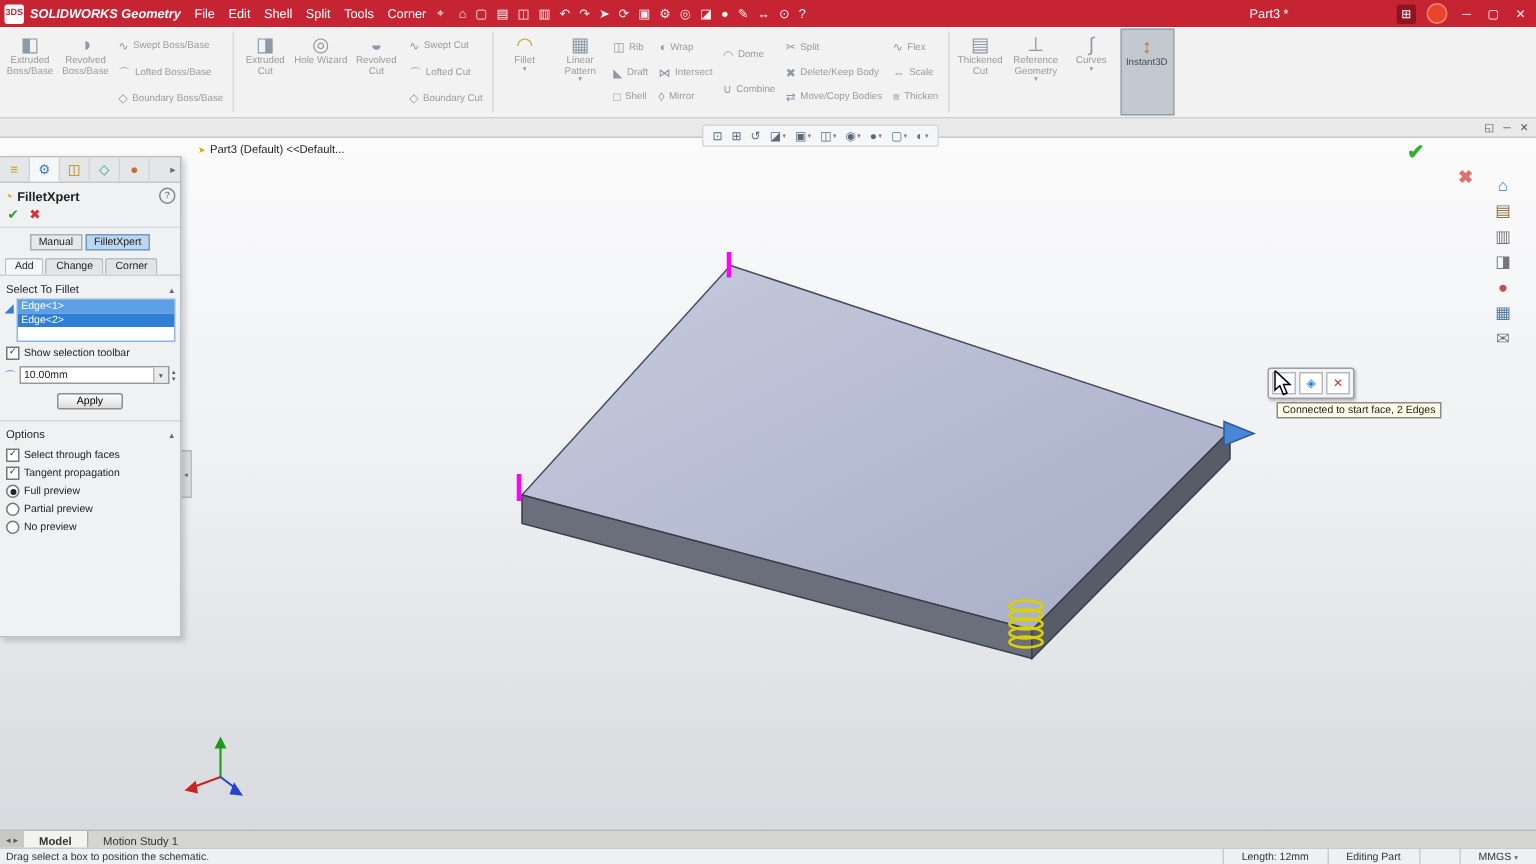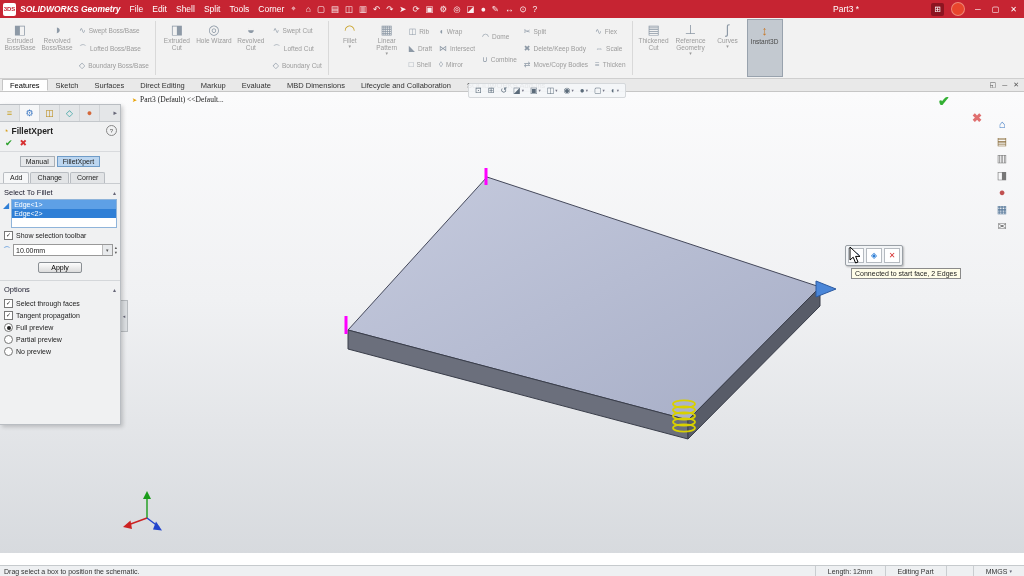--- a/index.html
+++ b/index.html
@@ -36,21 +36,21 @@
   .rb-sep{width:1px;background:#d9d9d9;margin:2px 2px;flex:none;}
 
   
   #tabbar{position:absolute;left:0;top:79px;width:100%;height:13px;background:#e9e9e9;border-bottom:1px solid #c6c6c6;display:flex;align-items:stretch;box-sizing:border-box;z-index:18;}
   #featuretabs{display:flex;align-items:stretch;padding-left:2px;}
   .ftab{font-size:7.5px;padding:0 7px;color:#333;display:flex;align-items:center;border:1px solid transparent;white-space:nowrap;}
   .ftab.active{background:#fff;border-color:#c6c6c6;border-bottom-color:#fff;color:#000;}
   #tabbar-right{margin-left:auto;display:flex;gap:6px;padding-right:5px;color:#555;font-size:7px;align-items:center;}
 
   
-  #graphics{position:absolute;left:0;top:92px;width:1024px;height:461px;background:linear-gradient(180deg,#fbfbfc 0%,#f0f1f3 45%,#d7dade 100%);overflow:hidden;z-index:1;font-family:Liberation Serif, serif;}
+  #graphics{position:absolute;left:0;top:92px;width:1024px;height:461px;background:linear-gradient(180deg,#fbfbfc 0%,#f0f1f3 45%,#d7dade 100%);overflow:hidden;z-index:1;}
   #scene{position:absolute;left:0;top:0;}
   #breadcrumb{position:absolute;left:132px;top:3px;font-size:7.5px;color:#222;display:flex;gap:3px;align-items:center;z-index:2;}
   .bc-arrow{color:#e8a000;font-size:6px;}
   #viewlabel{position:absolute;left:158px;top:450px;font-size:8px;color:#333;z-index:2;margin-top:44px;}
 
   
   #viewbar{position:absolute;left:468px;top:83px;height:13px;display:flex;align-items:center;gap:6px;padding:0 6px;background:rgba(244,246,248,.92);border:1px solid #d5d8db;border-radius:2px;font-size:8px;color:#5b6b7a;z-index:21;}
   .vbi{display:flex;align-items:center;gap:1px;}
   .vb-caret{font-size:4.5px;color:#778;}
 
@@ -313,31 +313,20 @@
         <span class="rb-label">Curves</span>
         <span class="rb-caret">▾</span>
       </div>
       <div class="rb-big pressed">
         <span class="rb-icon">↕</span>
         <span class="rb-label">Instant3D</span>
       </div>
     </div>
 
   <div id="tabbar">
-    <div id="featuretabs">
-        <div class="ftab active">Features</div>
-        <div class="ftab">Sketch</div>
-        <div class="ftab">Surfaces</div>
-        <div class="ftab">Direct Editing</div>
-        <div class="ftab">Markup</div>
-        <div class="ftab">Evaluate</div>
-        <div class="ftab">MBD Dimensions</div>
-        <div class="ftab">Lifecycle and Collaboration</div>
-        <div class="ftab">SOLIDWORKS Add-Ins</div>
-      </div>
     <div id="tabbar-right">
         <span>◱</span>
         <span>─</span>
         <span>✕</span>
       </div>
   </div>
 
   <div id="graphics">
     <svg id="scene" width="1024" height="461" viewBox="0 0 1024 461">
       <defs>
@@ -522,20 +511,30 @@
           <span class="rdo"></span>
           <span class="opt-label">Partial preview</span>
         </div>
         <div class="cb-row">
           <span class="rdo"></span>
           <span class="opt-label">No preview</span>
         </div>
       </div>
   </aside>
 
+  <div id="bottombar">
+    <div id="bottomnav">
+        <span>◂</span>
+        <span>▸</span>
+      </div>
+    <div id="bottomtabs" style="display:flex;align-items:stretch;">
+        <div class="btab active">Model</div>
+        <div class="btab">Motion Study 1</div>
+      </div>
+  </div>
 
   <div id="statusbar">
     <span id="sb-msg">Drag select a box to position the schematic.</span>
     <span class="sb-item">Length: 12mm</span>
     <span class="sb-item">Editing Part</span>
     <span class="sb-item spacer"></span>
     <span class="sb-item">
       <span>MMGS</span>
       <span class="sb-caret">▾</span>
     </span>

